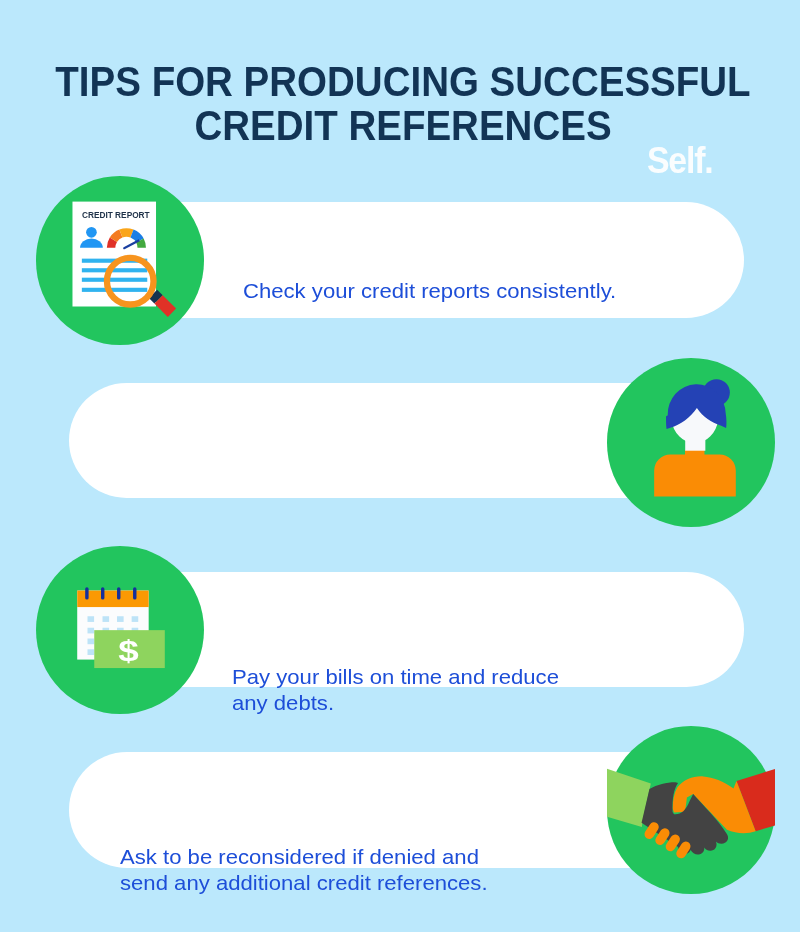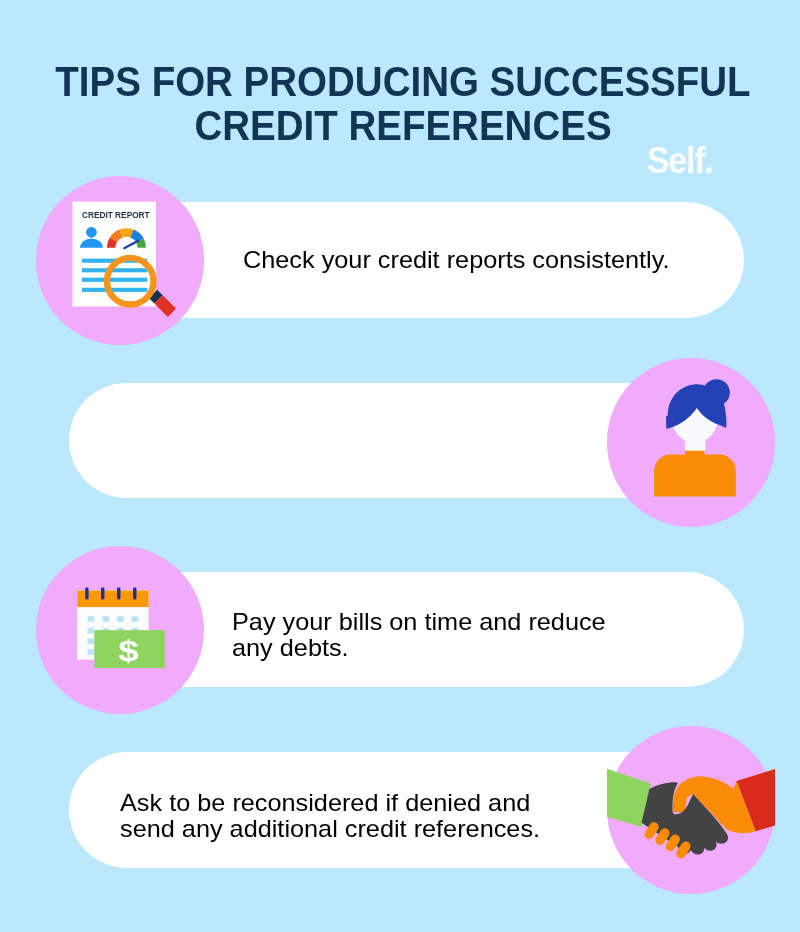--- a/index.html
+++ b/index.html
@@ -5,23 +5,23 @@
   html,body{margin:0;padding:0;}
   body{width:800px;height:932px;background:#bbe8fc;font-family:"Liberation Sans",sans-serif;overflow:hidden;position:relative;}
   .stage{position:absolute;left:0;top:0;width:800px;height:772px;}
   .title{position:absolute;left:3px;top:0;width:800px;text-align:center;color:#123455;font-weight:bold;font-size:42.5px;letter-spacing:0px;line-height:44.5px;}
   .title > div{transform:scaleX(0.906);}
   .logo{position:absolute;left:647.4px;top:148.3px;color:#ffffff;font-weight:bold;font-size:36.4px;line-height:26px;letter-spacing:-1.3px;transform:scaleX(0.93);transform-origin:0 0;opacity:0.93;}
   .logo span{display:inline-block;vertical-align:top;}
   .logo-word{}
   .logo-dot{}
   .card{position:absolute;background:#ffffff;border-radius:60px;}
-  .ctext{position:absolute;color:#000000;font-size:24px;line-height:25.7px;white-space:nowrap;}
+  .ctext{position:absolute;color:#1d4ed8;font-size:21px;line-height:25.7px;white-space:nowrap;margin-top:31px;}
   .ctext > div{transform:scaleX(1.053);transform-origin:0 0;}
-  .circ{position:absolute;border-radius:50%;background:#f0abfc;}
+  .circ{position:absolute;border-radius:50%;background:#22c55e;}
 </style>
 </head>
 <body>
 
 <div class="stage">
   <div class="title" style="top:59.7px">
     <div>TIPS FOR PRODUCING SUCCESSFUL</div>
     <div>CREDIT REFERENCES</div>
   </div>
   <div class="logo">
@@ -106,21 +106,21 @@
         <rect x="66.0" y="91.8" width="6.55" height="5.65" fill="#bde3f7"></rect>
         <rect x="80.4" y="91.8" width="6.55" height="5.65" fill="#bde3f7"></rect>
         <rect x="51.1" y="102.5" width="6.55" height="5.65" fill="#bde3f7"></rect>
       </g>
       <g>
         <rect x="57.8" y="83.5" width="70" height="37.6" fill="#8ed45e"></rect>
         <text x="91.9" y="114.3" text-anchor="middle" transform="translate(91.9,0) scale(1.24,1) translate(-91.9,0)" font-family="'Liberation Sans',sans-serif" font-size="29.5" font-weight="bold" fill="#ffffff">$</text>
       </g>
     </svg>
   </div>
-  <div class="ctext" style="left:231.5px;top:609px">
+  <div class="ctext" style="left:231.5px;top:633px">
     <div>Pay your bills on time and reduce</div>
     <div>any debts.</div>
   </div>
 
   <div class="card" style="left:68.5px;top:751.5px;width:675px;height:116px"></div>
   <div class="circ" style="left:607.2px;top:726px;width:168.3px;height:168.3px">
     <svg viewBox="0 0 167 167" width="168.3" height="168.3">
       <g>
         <path d="M-4 41 L43.5 57 L35.5 93 L34.6 100.2 L-2.3 89.4 L-4 89 Z" fill="#8ed45e"></path>
       </g>
@@ -134,17 +134,17 @@
         <path d="M34.3 96 L42.1 62.6 C50 58 59.5 55.8 67.9 55.9 L70.5 56.5 C66.5 62 64.5 71.5 65.1 85.4 L66.5 87.5 C72.5 88.3 78 84.8 82 74.5 L85.5 67.5 C96.5 80 110 93 118.8 106.8 C121 110 120.5 113.5 117.5 115.5 C114.5 117.5 110.5 117 108 114.5 C109.5 118 108.5 121.5 105.5 123 C102.5 124.5 98.5 123.5 96.5 120.5 C97 124 94.5 127 91 127.5 C88 128 84.5 126 83 123 C82 126 79 127.5 76 126.5 C73 125.5 71 123 70.5 120 Z" fill="#434343"></path>
       </g>
       <g>
         <rect x="39.55" y="94.8" width="9.5" height="18" rx="4.75" transform="rotate(33 44.3 103.8)" fill="#fa8c05"></rect>
         <rect x="50.25" y="100.8" width="9.5" height="18" rx="4.75" transform="rotate(33 55 109.8)" fill="#fa8c05"></rect>
         <rect x="60.55" y="107" width="9.5" height="18" rx="4.75" transform="rotate(33 65.3 116)" fill="#fa8c05"></rect>
         <rect x="71.05" y="114" width="9.5" height="18" rx="4.75" transform="rotate(33 75.8 123)" fill="#fa8c05"></rect>
       </g>
     </svg>
   </div>
-  <div class="ctext" style="left:120px;top:790px">
+  <div class="ctext" style="left:120px;top:813px">
     <div>Ask to be reconsidered if denied and</div>
     <div>send any additional credit references.</div>
   </div>
 </div>
 
 </body></html>

